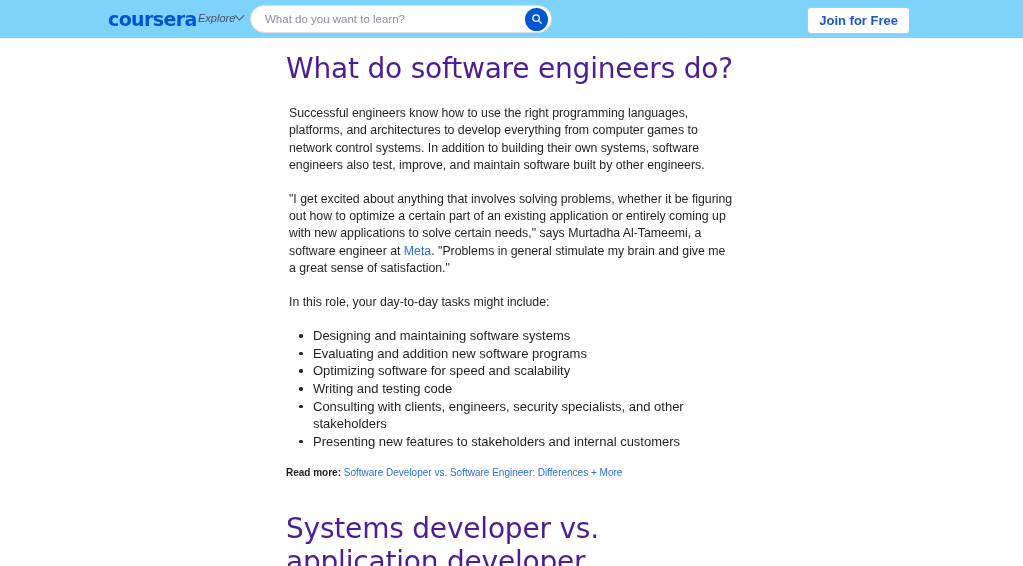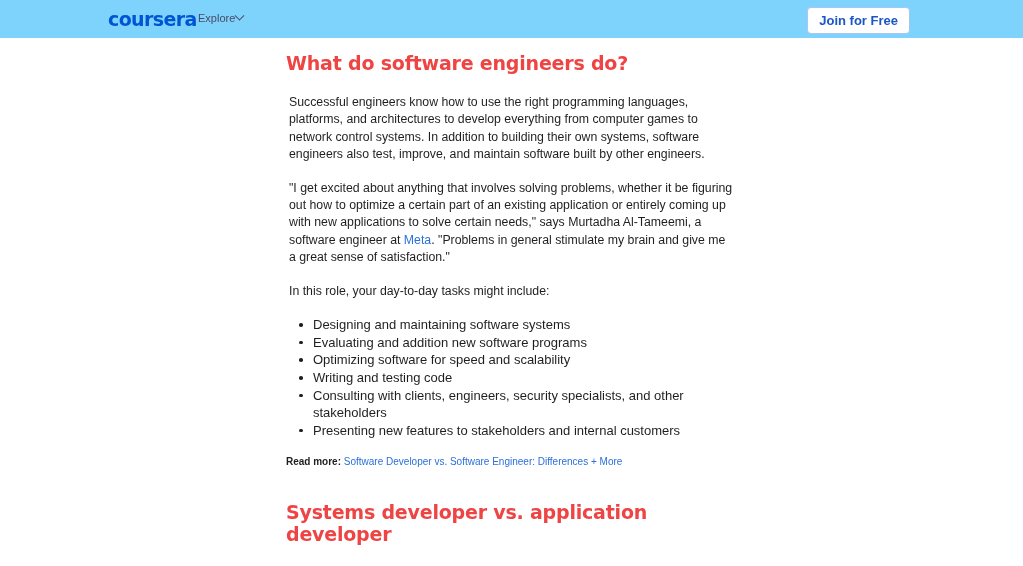--- a/index.html
+++ b/index.html
@@ -39,20 +39,21 @@
   .explore {
     position: absolute;
     left: 198px;
     top: 12px;
     font-size: 11px;
     color: #4a4a68;
     display: flex;
     align-items: center;
     gap: 1px;
     cursor: pointer;
+    font-style: italic;
   }
   .chev {
     display: inline-block;
     width: 7px;
     height: 7px;
     border-right: 1.4px solid #4a4a68;
     border-bottom: 1.4px solid #4a4a68;
     transform: rotate(45deg) translate(-2px, -2px);
   }
   .search-wrap {
@@ -117,25 +118,25 @@
   }
 
   
   .article {
     position: absolute;
     left: 286px;
     top: 44px;
     width: 448px;
   }
   h2.section-title {
-    font-size: 19px;
-    font-weight: bold;
+    font-size: 28px;
+    font-weight: normal;
     margin: 8px 0 20px 0;
     letter-spacing: -0.2px;
-    color: #ef4444;
+    color: #4c1d95;
     font-family: "DejaVu Sans", sans-serif;
   }
   h2.section-title.second {
     margin: 31px 0 18px 0;
   }
   p.body {
     font-size: 12.3px;
     line-height: 17.4px;
     margin: 0 0 16px 3px;
     color: #1f1f1f;
@@ -179,20 +180,29 @@
 
 <div class="header">
 
   <div class="logo">coursera</div>
 
   <div class="explore">
     <span>Explore</span>
     <span class="chev"></span>
   </div>
 
+  <div class="search-wrap">
+    <input class="search-input" type="text" placeholder="What do you want to learn?" style="">
+    <button class="search-btn">
+      <svg width="12" height="12" viewBox="0 0 16 16">
+        <circle cx="6.8" cy="6.8" r="4.3" stroke="#ffffff" stroke-width="1.7" fill="none"></circle>
+        <line x1="10.1" y1="10.1" x2="13.6" y2="13.6" stroke="#ffffff" stroke-width="1.7" stroke-linecap="round"></line>
+      </svg>
+    </button>
+  </div>
 
   <a class="login">Log In</a>
   <button class="join-btn">Join for Free</button>
 </div>
 
 <div class="article">
 
   <h2 class="section-title">What do software engineers do?</h2>
 
   <p class="body">Successful engineers know how to use the right programming languages, platforms, and architectures to develop everything from computer games to network control systems. In addition to building their own systems, software engineers also test, improve, and maintain software built by other engineers.</p>

